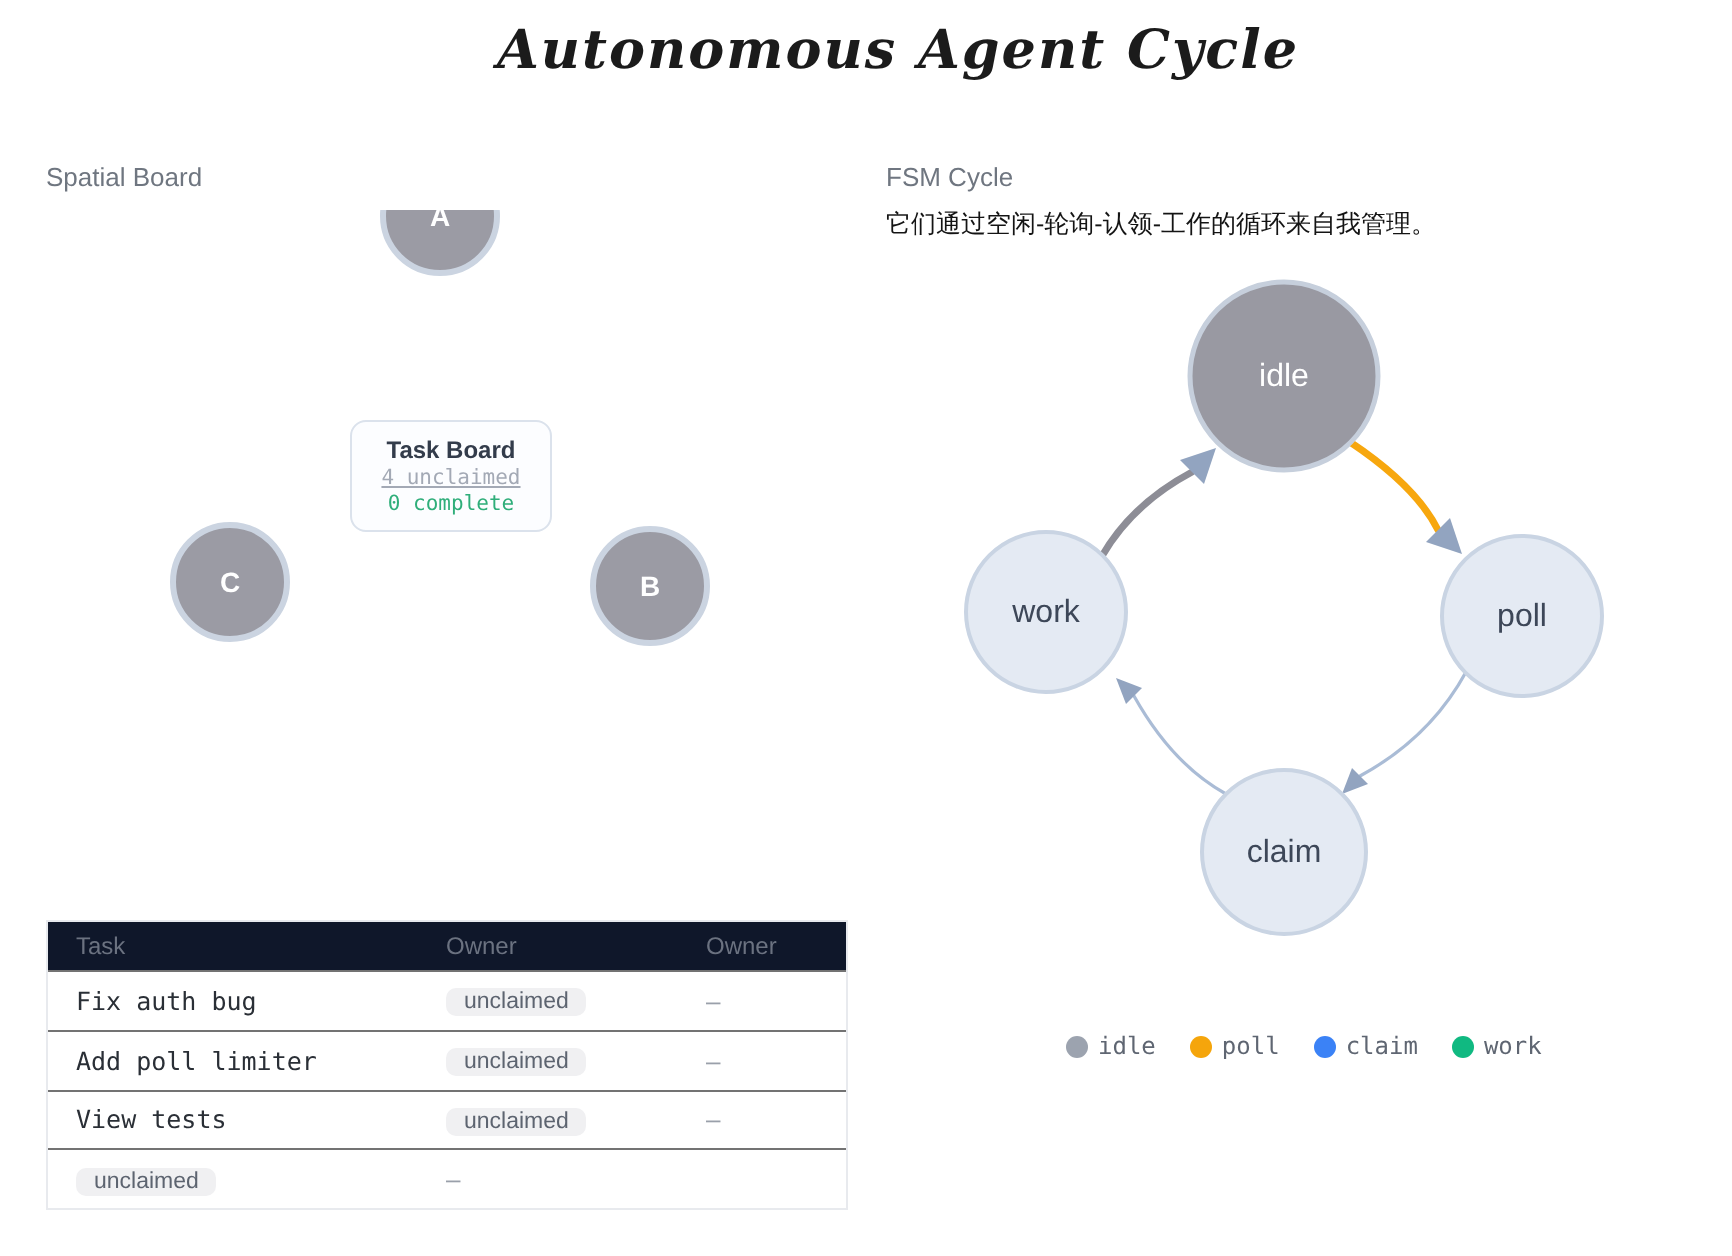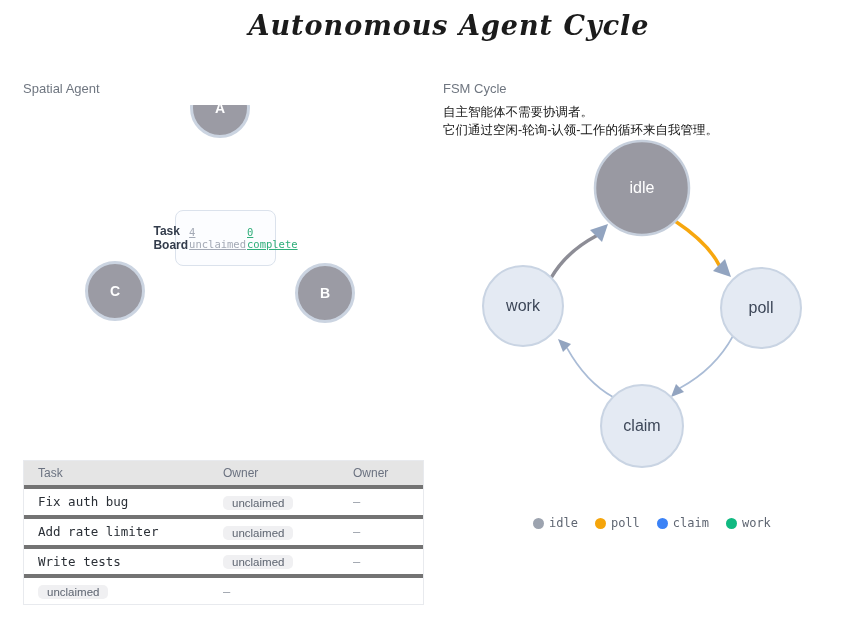--- a/index.html
+++ b/index.html
@@ -20,33 +20,33 @@
   .agent { position:absolute; width:60px; height:60px; border-radius:50%;
            background:#9b9ba4; border:3px solid #cbd4e1;
            display:flex; align-items:center; justify-content:center;
            color:#ffffff; font-weight:bold; font-size:14px; }
   #agent-a { left:167px; top:-27px; }
   #agent-b { left:272px; top:158px; }
   #agent-c { left:62px;  top:156px; }
 
   .task-board { position:absolute; left:152px; top:105px; width:101px; height:56px;
                 background:#fcfdff; border:1px solid #dbe2ec; border-radius:8px;
-                display:flex; flex-direction:row; align-items:center; justify-content:center;
+                display:flex; flex-direction:column; align-items:center; justify-content:center;
                 gap:1px; }
   .task-board .tb-title { font-size:12px; font-weight:bold; color:#333c4b; }
   .task-board .tb-line  { font-family:"DejaVu Sans Mono", monospace; font-size:10.5px; }
   .tb-unclaimed { color:#a3a9b5;text-decoration:underline; }
-  .tb-complete  { color:#2fae7a;text-decoration:underline; }
+  .tb-complete  { color:#2fae7a; }
 
   
   .task-table { position:absolute; left:23px; top:460px; width:401px;
                 border:1px solid #e8eaee; background:#ffffff; }
   .t-row { display:grid; grid-template-columns:185px 130px 1fr; align-items:center;
-           padding-left:14px; height:29.75px; border-top:4px solid #737373; }
-  .t-head { height:24px; background:#e5e5e5; border-top:none;
+           padding-left:14px; height:29.75px; border-top:1px solid #737373; }
+  .t-head { height:24px; background:#0f172a; border-top:none;
             font-size:12px; color:#6b7280; }
   .t-task { font-family:"DejaVu Sans Mono", monospace; font-size:12.5px; color:#2a2f36; }
   .badge { display:inline-block; justify-self:start;
            background:#f0f0f2; color:#5d6470; font-size:11.5px;
            padding:1px 9px; border-radius:5px; }
   .t-owner { color:#9aa0aa; font-size:13px; }
 
   
   .fsm-desc { position:absolute; left:443px; top:103px; font-size:12.5px; line-height:18px;
               color:#141414; font-weight:500; }
@@ -59,21 +59,21 @@
   .legend-dot { width:11px; height:11px; border-radius:50%; }
   .legend-label { font-family:"DejaVu Sans Mono", monospace; font-size:12px; color:#5f6672; }
 </style>
 </head>
 <body>
 
 <div id="page">
 
   <div class="title">Autonomous Agent Cycle</div>
 
-  <div class="section-heading" style="left:23px; top:81px;">Spatial Agent</div>
+  <div class="section-heading" style="left:23px; top:81px;">Spatial Board</div>
 
   <div id="spatial-canvas">
     <div class="agent" id="agent-a">
       <span>A</span>
     </div>
     <div class="agent" id="agent-b">
       <span>B</span>
     </div>
     <div class="agent" id="agent-c">
       <span>C</span>
@@ -92,39 +92,38 @@
       <div>Owner</div>
       <div>Owner</div>
     </div>
 
     <div class="t-row">
       <div class="t-task">Fix auth bug</div>
       <div><span class="badge">unclaimed</span></div>
       <div class="t-owner">–</div>
     </div>
     <div class="t-row">
-      <div class="t-task">Add rate limiter</div>
+      <div class="t-task">Add poll limiter</div>
       <div><span class="badge">unclaimed</span></div>
       <div class="t-owner">–</div>
     </div>
     <div class="t-row">
-      <div class="t-task">Write tests</div>
+      <div class="t-task">View tests</div>
       <div><span class="badge">unclaimed</span></div>
       <div class="t-owner">–</div>
     </div>
     <div class="t-row">
       <div><span class="badge">unclaimed</span></div>
       <div class="t-owner">–</div>
     </div>
   </div>
 
   <div class="section-heading" style="left:443px; top:81px;">FSM Cycle</div>
 
   <div class="fsm-desc">
-    <div>自主智能体不需要协调者。</div>
     <div>它们通过空闲-轮询-认领-工作的循环来自我管理。</div>
   </div>
 
   <svg id="fsm-svg" width="420" height="360" viewBox="443 135 420 360" xmlns="http://www.w3.org/2000/svg">
 
     <path d="M 675 221 Q 708 243 719 265" fill="none" stroke-width="3.5" stroke-linecap="round" stroke="#f7a70e"></path>
     <polygon points="731,277 713,271 725,259" fill="#92a4c0"></polygon>
 
     <path d="M 551 278 Q 566 252 596 236" fill="none" stroke-width="3.5" stroke-linecap="round" stroke="#8d8d96"></path>
     <polygon points="608,224 602,242 590,230" fill="#92a4c0"></polygon>

